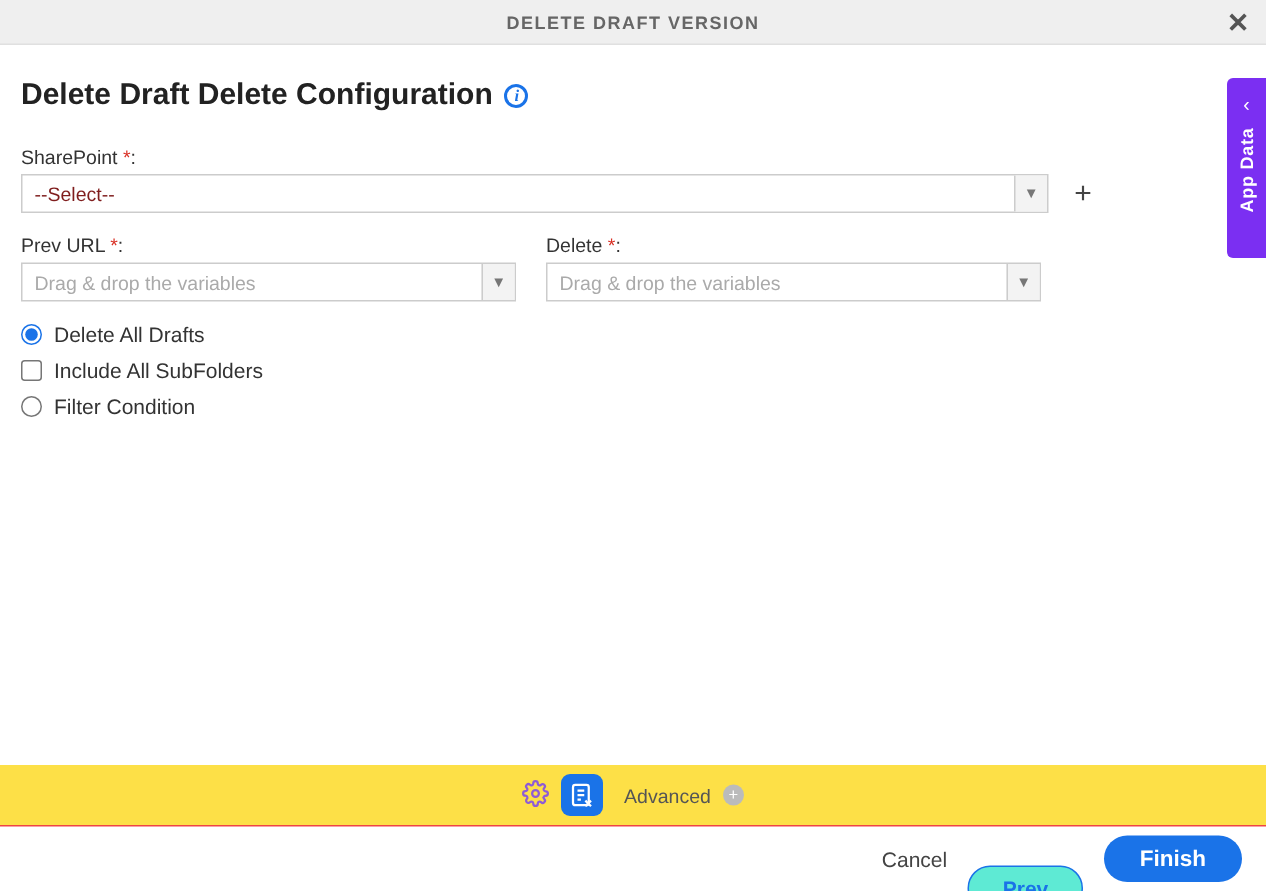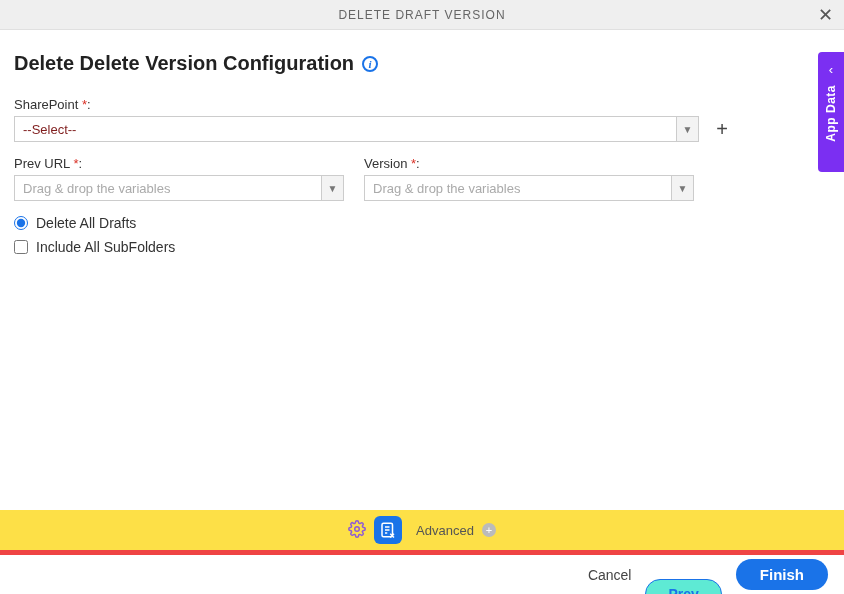--- a/index.html
+++ b/index.html
@@ -14,21 +14,21 @@
     }
     .title-bar {
       height: 30px;
       background: #efefef;
       border-bottom: 1px solid #e0e0e0;
       display: flex;
       align-items: center;
       justify-content: center;
       position: relative;
       font-size: 12px;
-      font-weight: 400;
+      font-weight: 700;
       letter-spacing: 1px;
       color: #666;
     }
     .title-bar .close {
       position: absolute;
       right: 10px;
       top: 50%;
       transform: translateY(-50%);
       font-size: 18px;
       color: #555;
@@ -209,21 +209,21 @@
     .footer {
       position: absolute;
       left: 0; right: 0; bottom: 0;
       height: 44px;
       display: flex;
       align-items: center;
       justify-content: flex-end;
       gap: 14px;
       padding-right: 16px;
       background: #fff;
-      border-top: 5px solid #ef4444;
+      border-top: 1px solid #ef4444;
     }
     .btn-link {
       background: none;
       border: none;
       color: #444;
       font-size: 14px;
       cursor: pointer;
     }
     .btn-outline {
       background: #5eead4;
@@ -251,21 +251,21 @@
 <body>
 
 <div class="title-bar">
   <span>DELETE DRAFT VERSION</span>
   <span class="close">✕</span>
 </div>
 
 <div class="content">
 
   <div class="page-heading">
-    <h1>Delete Delete Version Configuration</h1>
+    <h1>Delete Draft Delete Configuration</h1>
     <span class="info-icon">i</span>
   </div>
 
   <div class="sharepoint-row">
     <div class="field">
       <label class="field-label">
         <span>SharePoint </span><span class="req">*</span><span>:</span>
       </label>
       <div class="select-wrap">
         <span class="select-text">--Select--</span>
@@ -280,37 +280,41 @@
       <label class="field-label">
         <span>Prev URL </span><span class="req">*</span><span>:</span>
       </label>
       <div class="select-wrap">
         <span class="select-text placeholder">Drag &amp; drop the variables</span>
         <span class="select-caret">▼</span>
       </div>
     </div>
     <div class="field">
       <label class="field-label">
-        <span>Version </span><span class="req">*</span><span>:</span>
+        <span>Delete </span><span class="req">*</span><span>:</span>
       </label>
       <div class="select-wrap">
         <span class="select-text placeholder">Drag &amp; drop the variables</span>
         <span class="select-caret">▼</span>
       </div>
     </div>
   </div>
 
   <div class="options">
     <label class="option-row">
       <input type="radio" name="draftmode" checked="" style="">
       <span>Delete All Drafts</span>
     </label>
     <label class="option-row">
       <input type="checkbox" style="">
       <span>Include All SubFolders</span>
+    </label>
+    <label class="option-row">
+      <input type="radio" name="draftmode" style="">
+      <span>Filter Condition</span>
     </label>
   </div>
 
 </div>
 
 <div class="side-tab">
   <span class="chevron">‹</span>
   <span class="label">App Data</span>
 </div>
 

